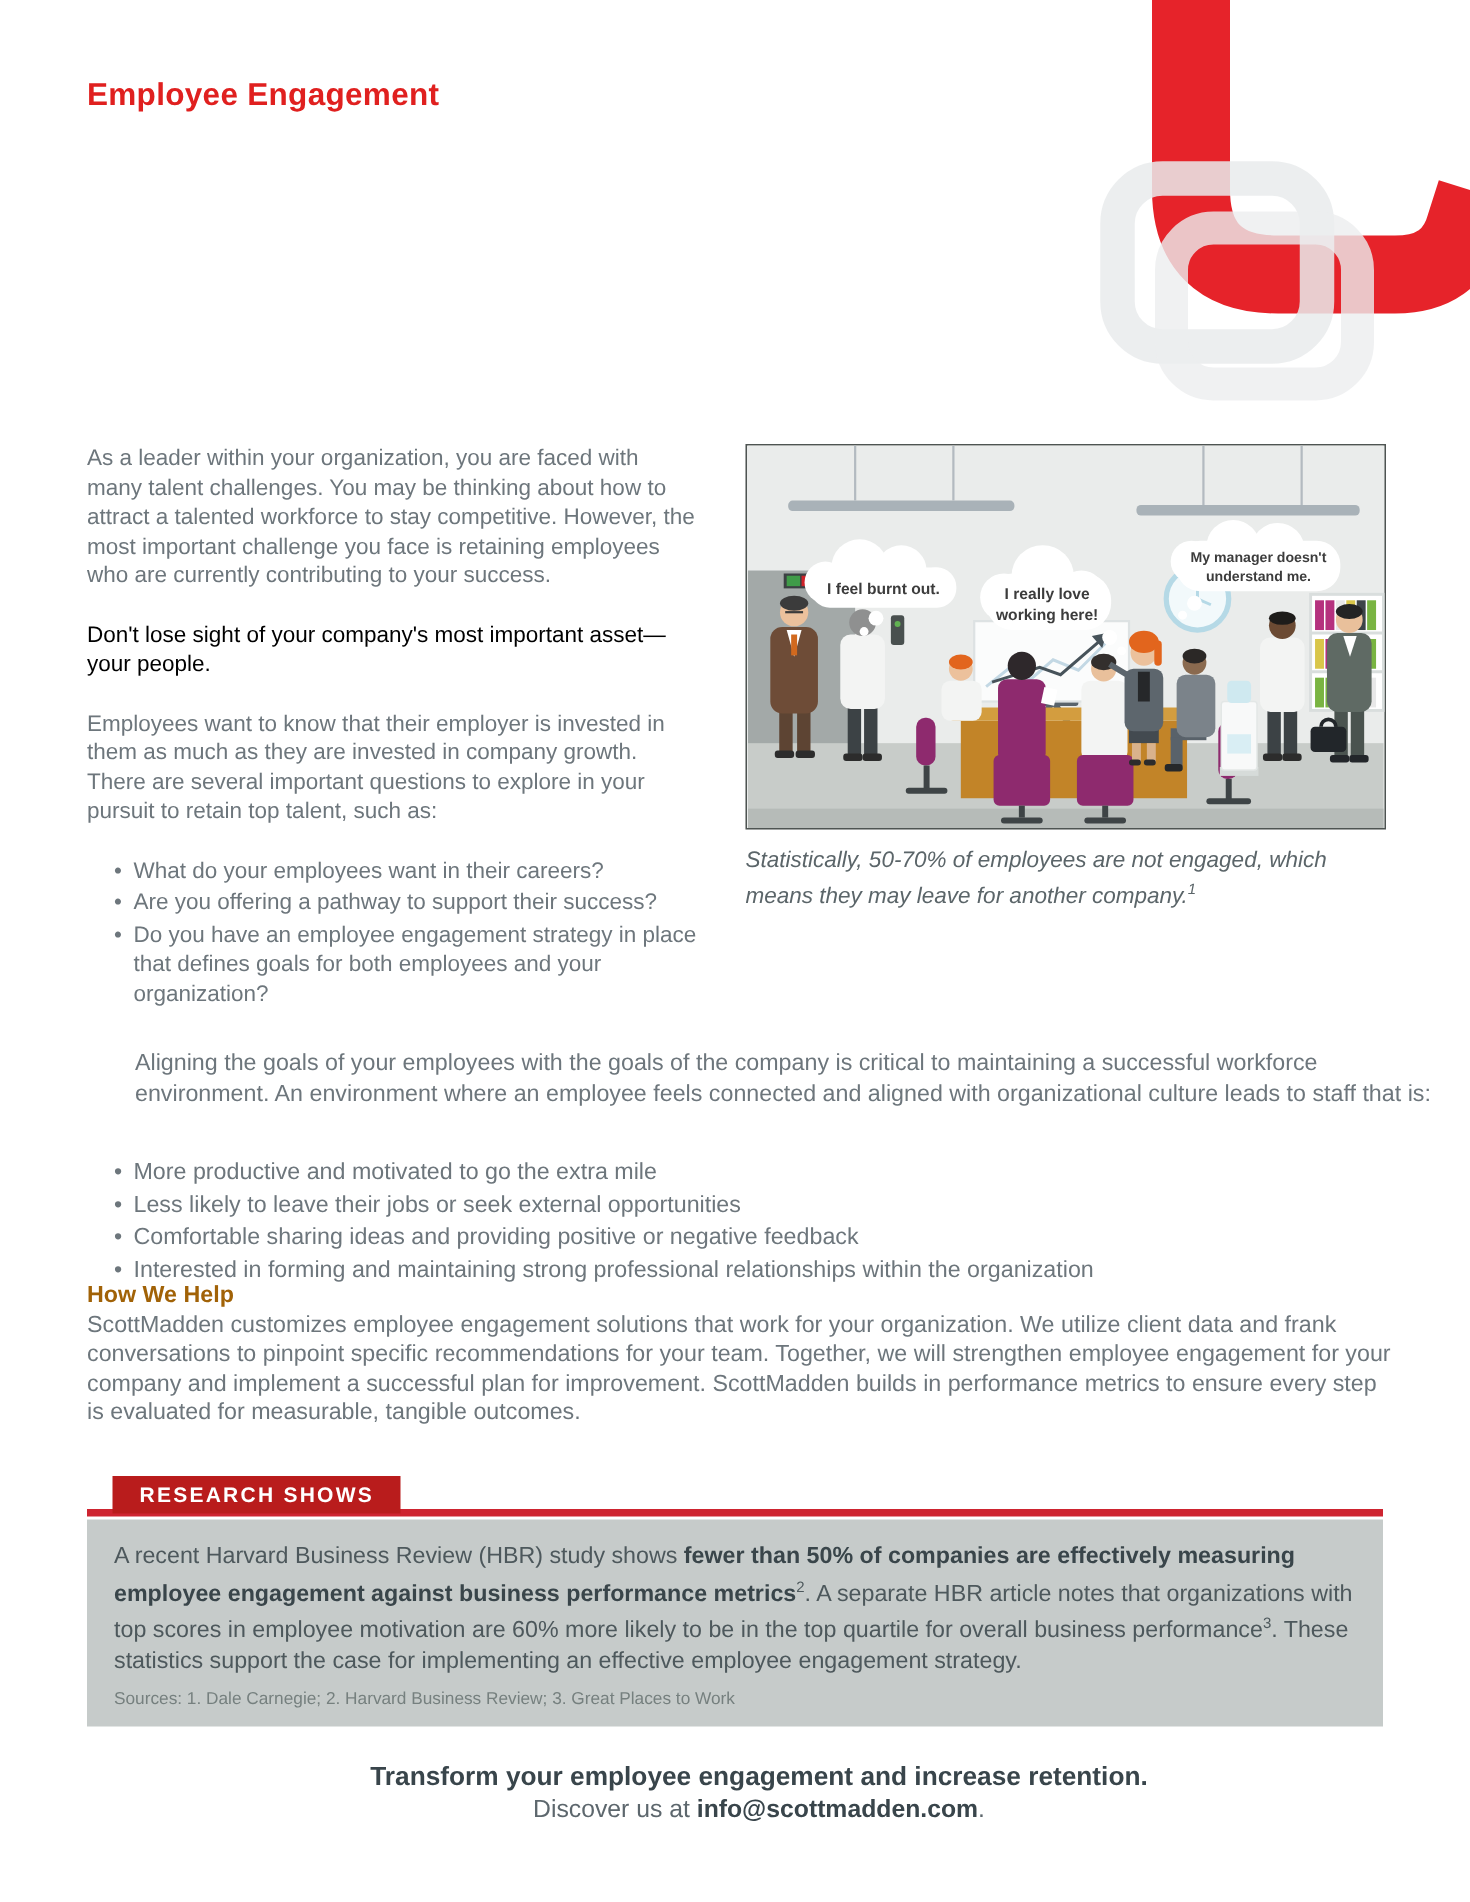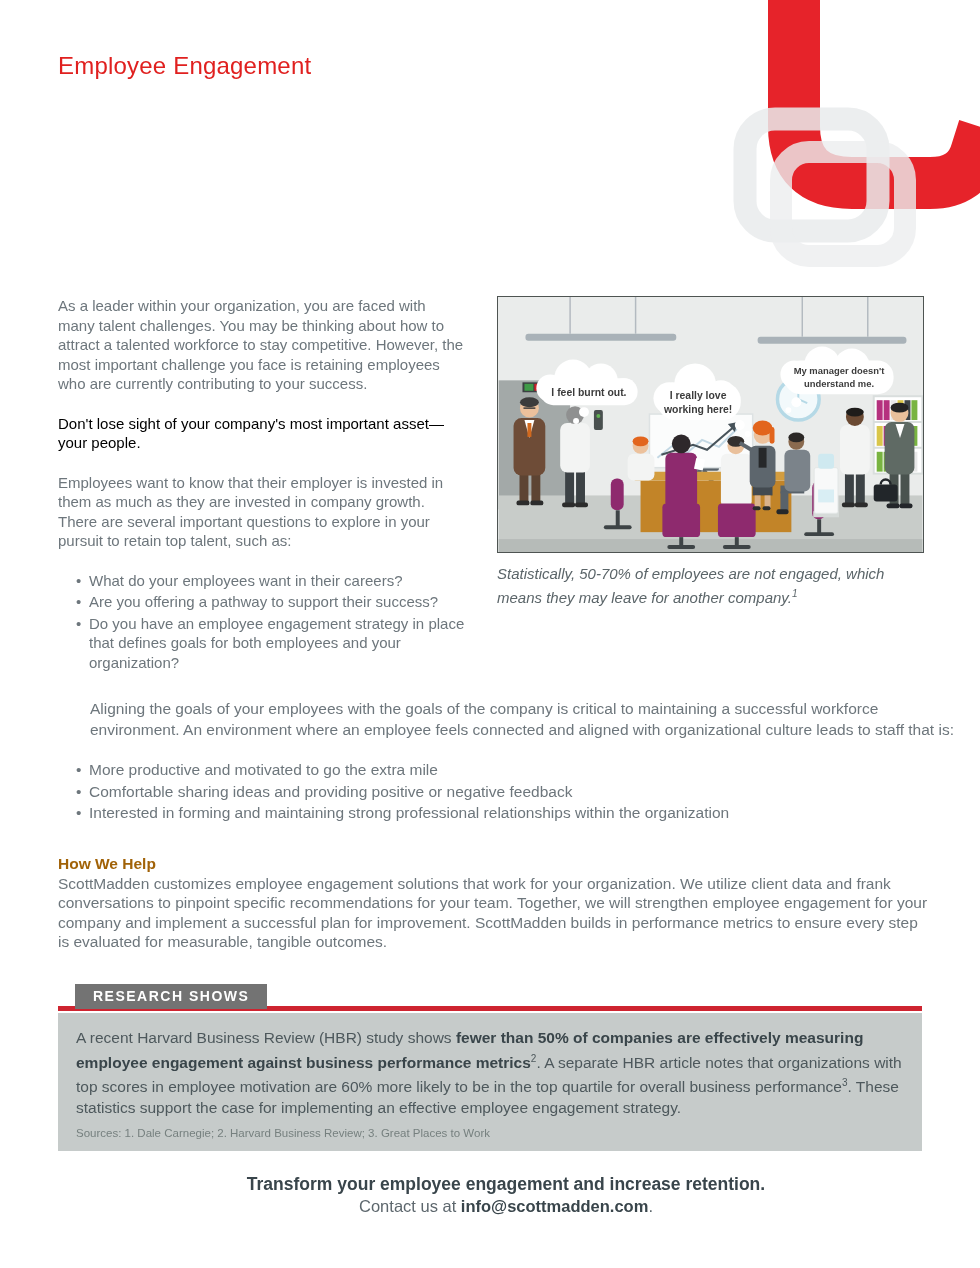--- a/index.html
+++ b/index.html
@@ -4,21 +4,21 @@
 <style>
   html,body{margin:0;padding:0;background:#ffffff;}
   .page{
     position:relative;width:980px;height:1268px;background:#ffffff;overflow:hidden;
     font-family:"Liberation Sans",sans-serif;color:#6d767c;
   }
   
   .decoration{position:absolute;top:0;right:0;width:262px;height:270px;}
   
   .eyebrow{
-    position:absolute;left:58px;top:52px;font-size:24px;font-weight:normal;color:#e0201f;
+    position:absolute;left:58px;top:52px;font-size:21px;font-weight:bold;color:#e0201f;
     letter-spacing:0.2px;
   }
   .page-title{
     position:absolute;left:57px;top:96px;width:640px;font-size:38px;line-height:49px;
     font-weight:bold;color:#3c4743;letter-spacing:-0.3px;
   }
   
   .content-row{position:absolute;left:58px;top:296px;width:866px;display:flex;gap:32px;}
   .left-col{width:420px;font-size:15px;line-height:19.5px;color:#6d767c;}
   .left-col p{margin:0 0 20px 0;}
@@ -31,29 +31,29 @@
     width:427px;height:257px;border:1.5px solid #4e5452;box-sizing:border-box;background:#eaeceb;
   }
   .figure-frame svg{display:block;width:100%;height:100%;}
   .figure-caption{
     margin-top:11px;font-size:15px;line-height:20px;font-style:italic;color:#5b6569;
   }
   .figure-caption sup{font-size:10px;}
   
   .align-para{position:absolute;left:58px;top:682px;width:868px;font-size:15.5px;line-height:21px;margin-left:32px;}
   .align-bullets{position:absolute;left:58px;top:760px;width:868px;font-size:15.5px;line-height:19.5px;}
-  .align-bullets ul{margin-top:0;}
+  .align-bullets ul{margin-top:12px;}
   .how-we-help{position:absolute;left:58px;top:854px;width:872px;font-size:15.5px;line-height:19.5px;}
   .hwh-heading{font-weight:bold;color:#a16207;margin:0 0 1px 0;font-size:15.5px;}
   .how-we-help p{margin:0;}
   
   .research{position:absolute;left:58px;top:984px;width:864px;}
   .research-tab{
     display:inline-block;position:relative;z-index:2;margin-left:17px;margin-bottom:-3px;
-    background:#737373;color:#ffffff;font-size:14px;font-weight:bold;letter-spacing:1.5px;
+    background:#b91c1c;color:#ffffff;font-size:14px;font-weight:bold;letter-spacing:1.5px;
     padding:4px 18px 5px 18px;
   }
   .research-rule{height:5px;background:#ce2430;position:relative;z-index:1;}
   .research-box{
     background:#c6cbca;margin-top:2px;padding:15px 20px 12px 18px;box-sizing:border-box;
   }
   .research-text{font-size:15.5px;line-height:20.5px;color:#4d585c;margin:0;}
   .research-text b{color:#39454a;}
   .research-text sup{font-size:10px;}
   .sources-line{margin:9px 2px 0 0;text-align:left;font-size:11.5px;color:#76807f;}
@@ -317,20 +317,21 @@
         </svg>
       </div>
       <div class="figure-caption"><span>Statistically, 50-70% of employees are not engaged, which means they may leave for another company.</span><sup>1</sup></div>
     </div>
   </div>
 
   <p class="align-para">Aligning the goals of your employees with the goals of the company is critical to maintaining a successful workforce environment. An environment where an employee feels connected and aligned with organizational culture leads to staff that is:</p>
   <div class="align-bullets">
     <ul class="bullets">
       <li>More productive and motivated to go the extra mile</li>
+      <li>Less likely to leave their jobs or seek external opportunities</li>
       <li>Comfortable sharing ideas and providing positive or negative feedback</li>
       <li>Interested in forming and maintaining strong professional relationships within the organization</li>
     </ul>
   </div>
 
   <div class="how-we-help">
     <p class="hwh-heading">How We Help</p>
     <p>ScottMadden customizes employee engagement solutions that work for your organization. We utilize client data and frank conversations to pinpoint specific recommendations for your team. Together, we will strengthen employee engagement for your company and implement a successful plan for improvement. ScottMadden builds in performance metrics to ensure every step is evaluated for measurable, tangible outcomes.</p>
   </div>
 
@@ -338,16 +339,16 @@
     <div class="research-tab">RESEARCH SHOWS</div>
     <div class="research-rule"></div>
     <div class="research-box">
       <p class="research-text"><span>A recent Harvard Business Review (HBR) study shows </span><b>fewer than 50% of companies are effectively measuring employee engagement against business performance metrics</b><sup>2</sup><span>. A separate HBR article notes that organizations with top scores in employee motivation are 60% more likely to be in the top quartile for overall business performance</span><sup>3</sup><span>. These statistics support the case for implementing an effective employee engagement strategy.</span></p>
       <div class="sources-line">Sources: 1. Dale Carnegie; 2. Harvard Business Review; 3. Great Places to Work</div>
     </div>
   </div>
 
   <div class="footer">
     <p class="footer-line1">Transform your employee engagement and increase retention.</p>
-    <p class="footer-line2"><span>Contact us at </span><b>info@scottmadden.com</b><span>.</span></p>
+    <p class="footer-line2"><span>Discover us at </span><b>info@scottmadden.com</b><span>.</span></p>
   </div>
 
 </div>
 
 </body></html>

